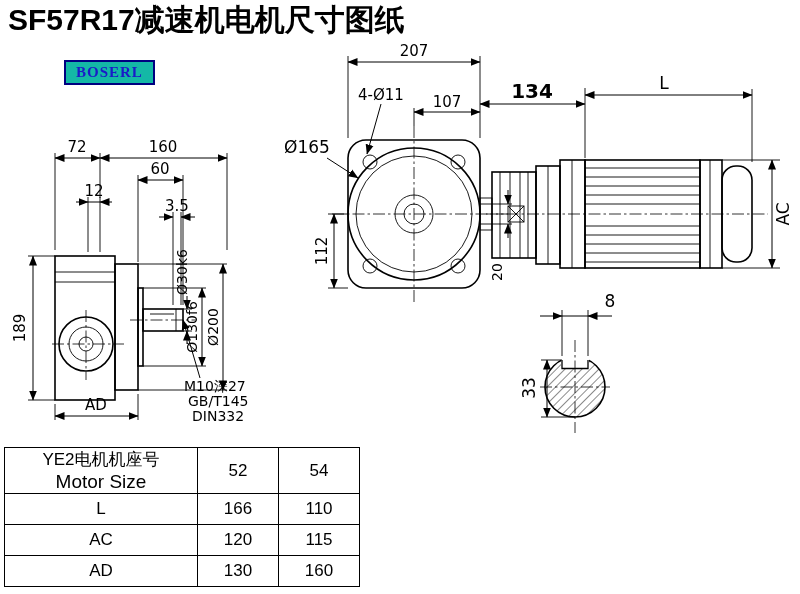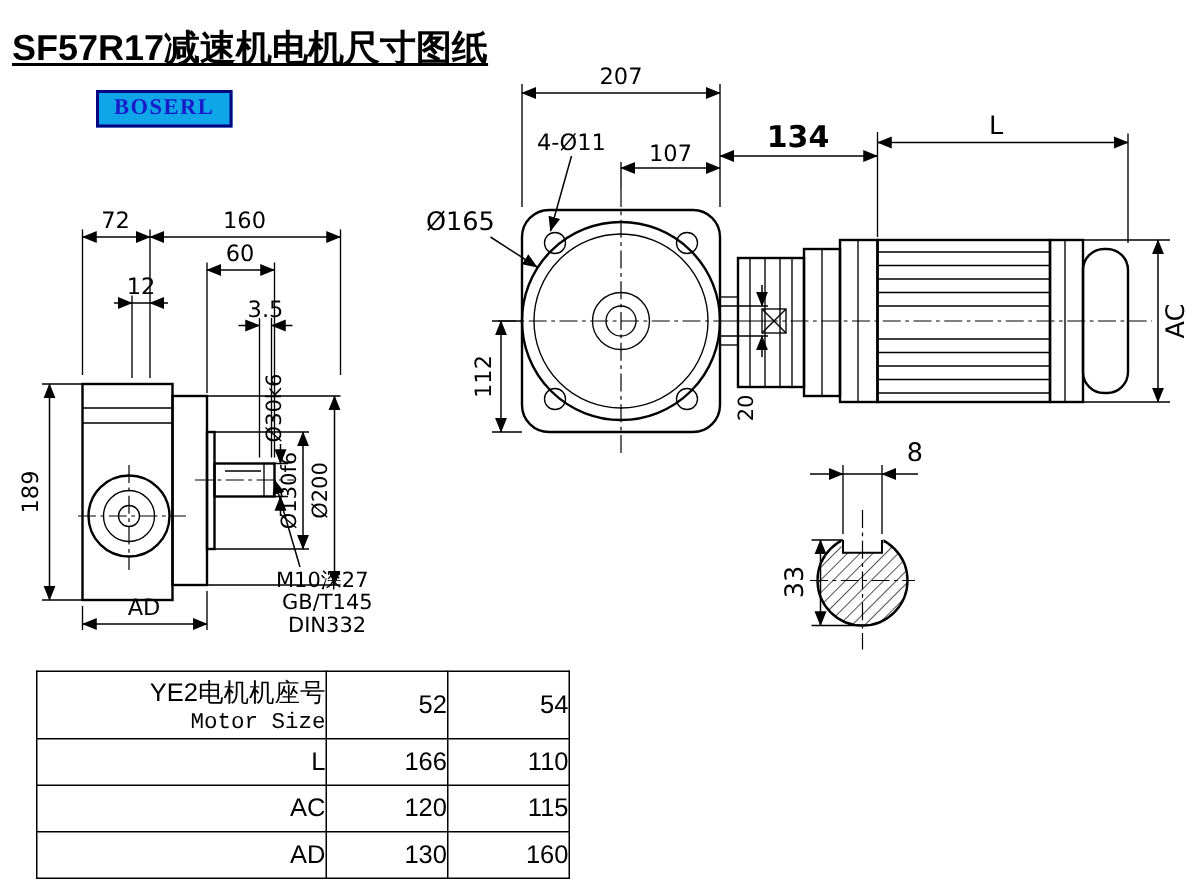--- a/index.html
+++ b/index.html
@@ -1,36 +1,36 @@
 <!DOCTYPE html>
 <html><head>
 <meta charset="utf-8">
 <style>
   html,body{margin:0;padding:0;background:#fff;}
   .drawing{position:relative;width:800px;height:594px;background:#fff;overflow:hidden;color:#000;}
-  .title{position:absolute;left:8px;top:16px;font-family:"Liberation Sans",sans-serif;font-weight:bold;font-size:24px;white-space:nowrap;text-decoration:underline;}
-  .logo{position:absolute;left:64px;top:60px;border:2px solid #000080;background:#0ea5e9;padding:2px 10px;
+  .title{position:absolute;left:8px;top:0;font-family:"Liberation Sans",sans-serif;font-weight:bold;font-size:30px;white-space:nowrap;}
+  .logo{position:absolute;left:64px;top:60px;border:2px solid #000080;background:#14b8a6;padding:2px 10px;
         font-family:"Liberation Serif",serif;font-weight:bold;font-size:15px;color:#1a1ac8;letter-spacing:1px;}
   svg{position:absolute;left:0;top:0;}
   .outline{fill:none;stroke:#000;stroke-width:1.6;}
   .thin{fill:none;stroke:#000;stroke-width:0.9;}
   .dim{fill:none;stroke:#000;stroke-width:1;}
   .cl{fill:none;stroke:#000;stroke-width:0.8;stroke-dasharray:12 3 2.5 3;}
   .wht{fill:#fff;stroke:none;}
   text{font-family:"DejaVu Sans",sans-serif;font-size:15px;fill:#000;}
   .big{font-size:20px;font-weight:bold;}
   .mid{font-size:17px;}
   .sm{font-size:14px;}
-  .dim-table{position:absolute;left:24px;top:447px;border-collapse:collapse;text-align:right;
+  .dim-table{position:absolute;left:4px;top:447px;border-collapse:collapse;text-align:center;
              font-family:"Liberation Sans",sans-serif;font-size:17px;}
   .dim-table td,.dim-table th{border:1px solid #000;font-weight:normal;padding:0;height:30px;}
   .dim-table .hrow td,.dim-table .hrow th{height:44px;}
   .dim-table .c0{width:192px;}
   .dim-table .cv{width:80px;}
-  .dim-table .en{font-family:Liberation Mono, monospace;font-size:15px;}
+  .dim-table .en{font-family:Liberation Sans, sans-serif;font-size:19px;}
 </style>
 </head>
 <body>
 
 <div class="drawing">
 
   <div class="title">SF57R17减速机电机尺寸图纸</div>
   <div class="logo">
     <span>BOSERL</span>
   </div>

